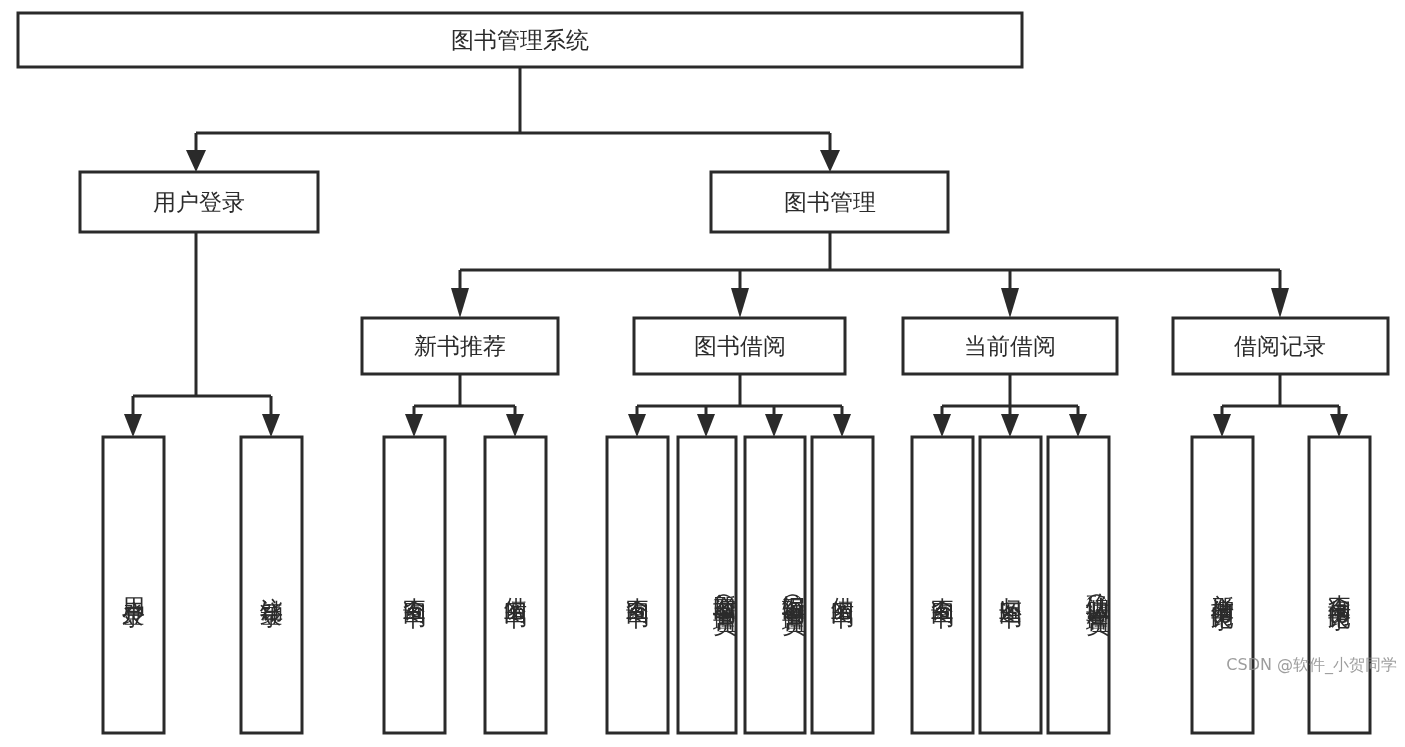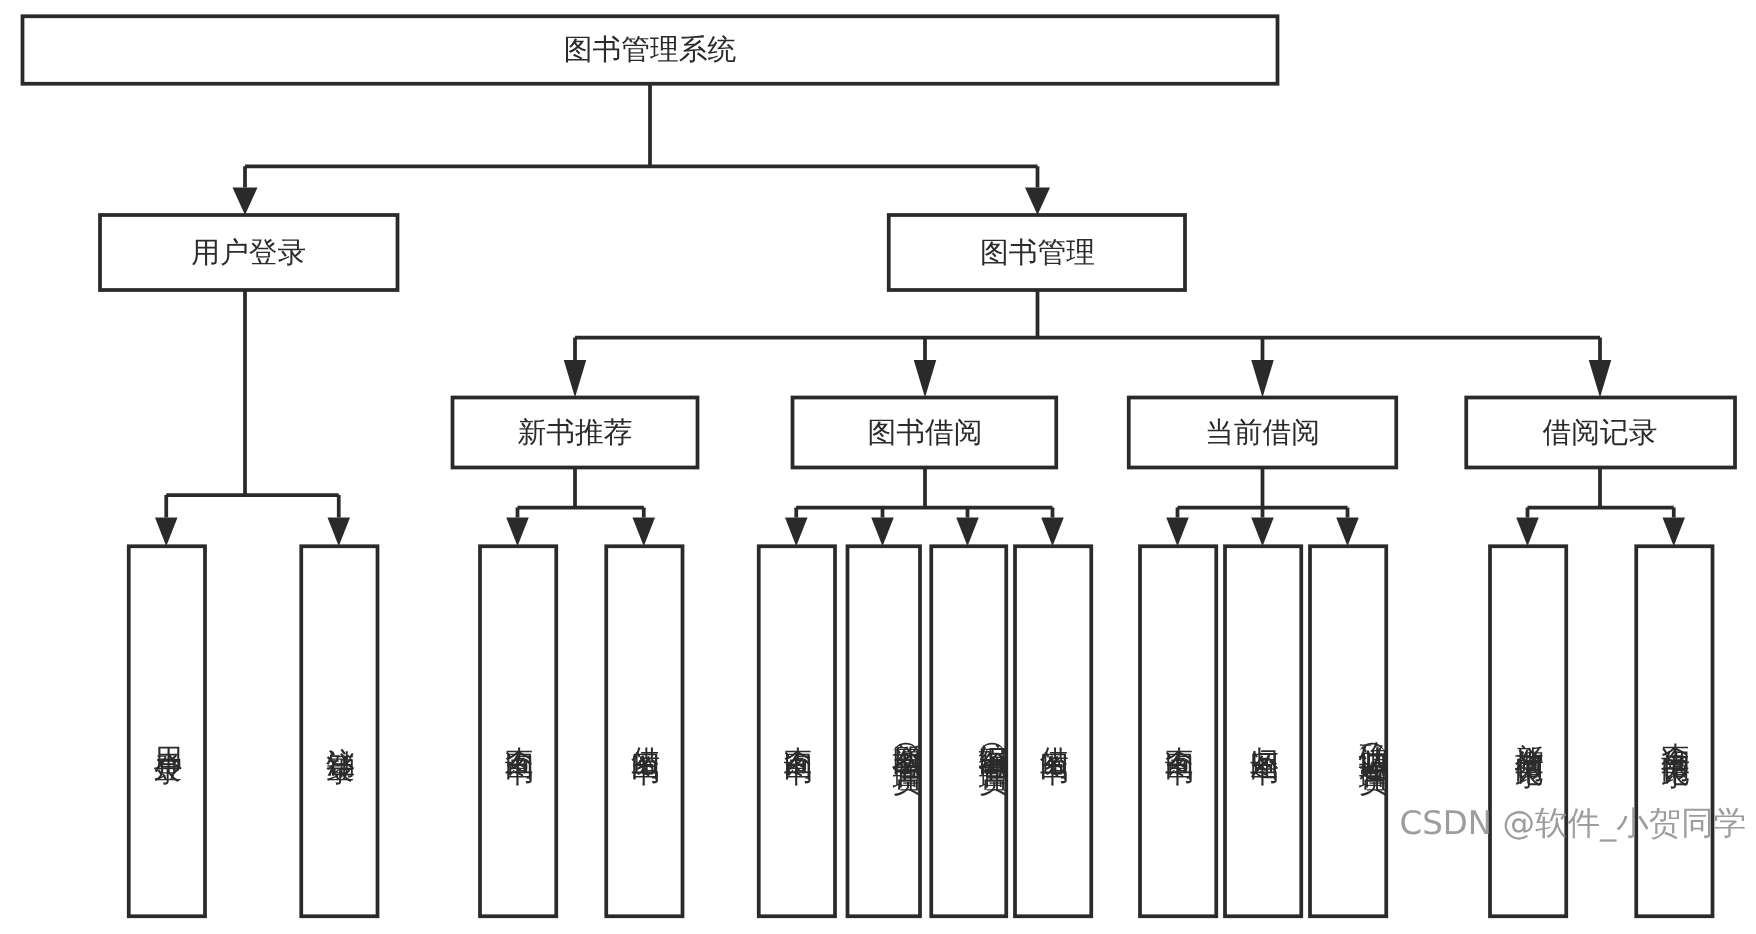--- a/index.html
+++ b/index.html
@@ -62,21 +62,21 @@
     align-items: center;
     justify-content: center;
     text-align: center;
     pointer-events: none;
   }
   #watermark {
     position: absolute;
     right: 8px;
     bottom: 6px;
     font-family: "DejaVu Sans", "Liberation Sans", sans-serif;
-    font-size: 26px;
+    font-size: 16px;
     color: #8d8d8d;
     opacity: 0.85;
     white-space: pre;
   }
 </style>
 </head>
 <body>
 
 <div id="chart-root">
 

